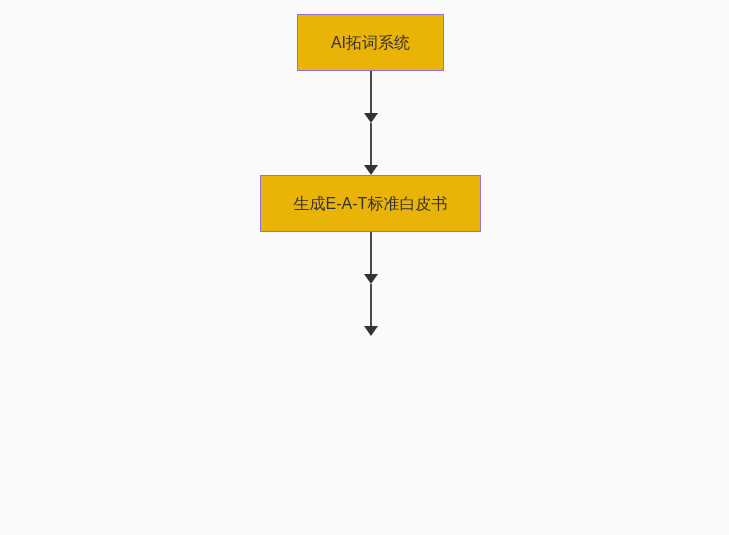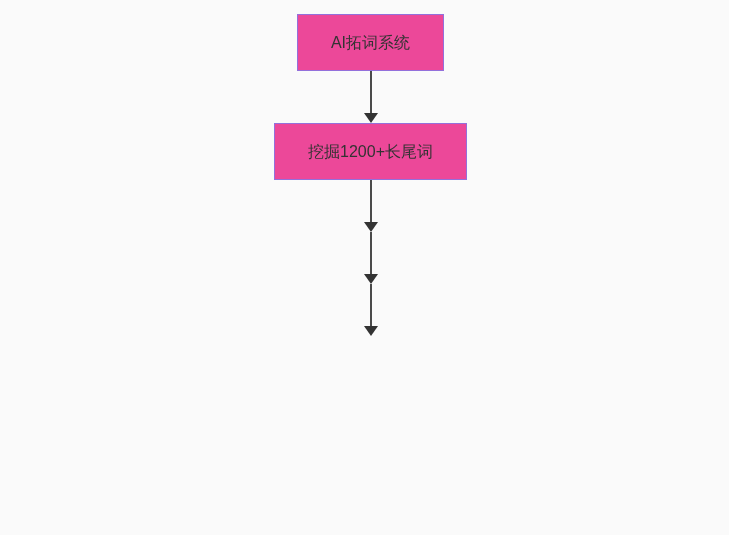--- a/index.html
+++ b/index.html
@@ -17,21 +17,21 @@
     width: 729px;
     height: 535px;
     display: flex;
     flex-direction: column;
     align-items: center;
     padding-top: 14px;
     box-sizing: border-box;
     transform: translateX(6px);
   }
   .node {
-    background: #ec4899;
+    background: #eab308;
     border: 1px solid #9370DB;
     box-sizing: border-box;
     height: 57px;
     display: flex;
     align-items: center;
     justify-content: center;
     padding: 0 33px;
     flex: none;
   }
   .node-label {
@@ -69,29 +69,29 @@
 
   <div class="node">
     <span class="node-label">AI拓词系统</span>
   </div>
 
   <div class="edge">
     <div class="edge-line"></div>
     <div class="edge-head"></div>
   </div>
 
-  <div class="node">
-    <span class="node-label">挖掘1200+长尾词</span>
-  </div>
 
   <div class="edge">
     <div class="edge-line"></div>
     <div class="edge-head"></div>
   </div>
 
+  <div class="node">
+    <span class="node-label">生成E-A-T标准白皮书</span>
+  </div>
 
   <div class="edge">
     <div class="edge-line"></div>
     <div class="edge-head"></div>
   </div>
 
 
   <div class="edge">
     <div class="edge-line"></div>
     <div class="edge-head"></div>

